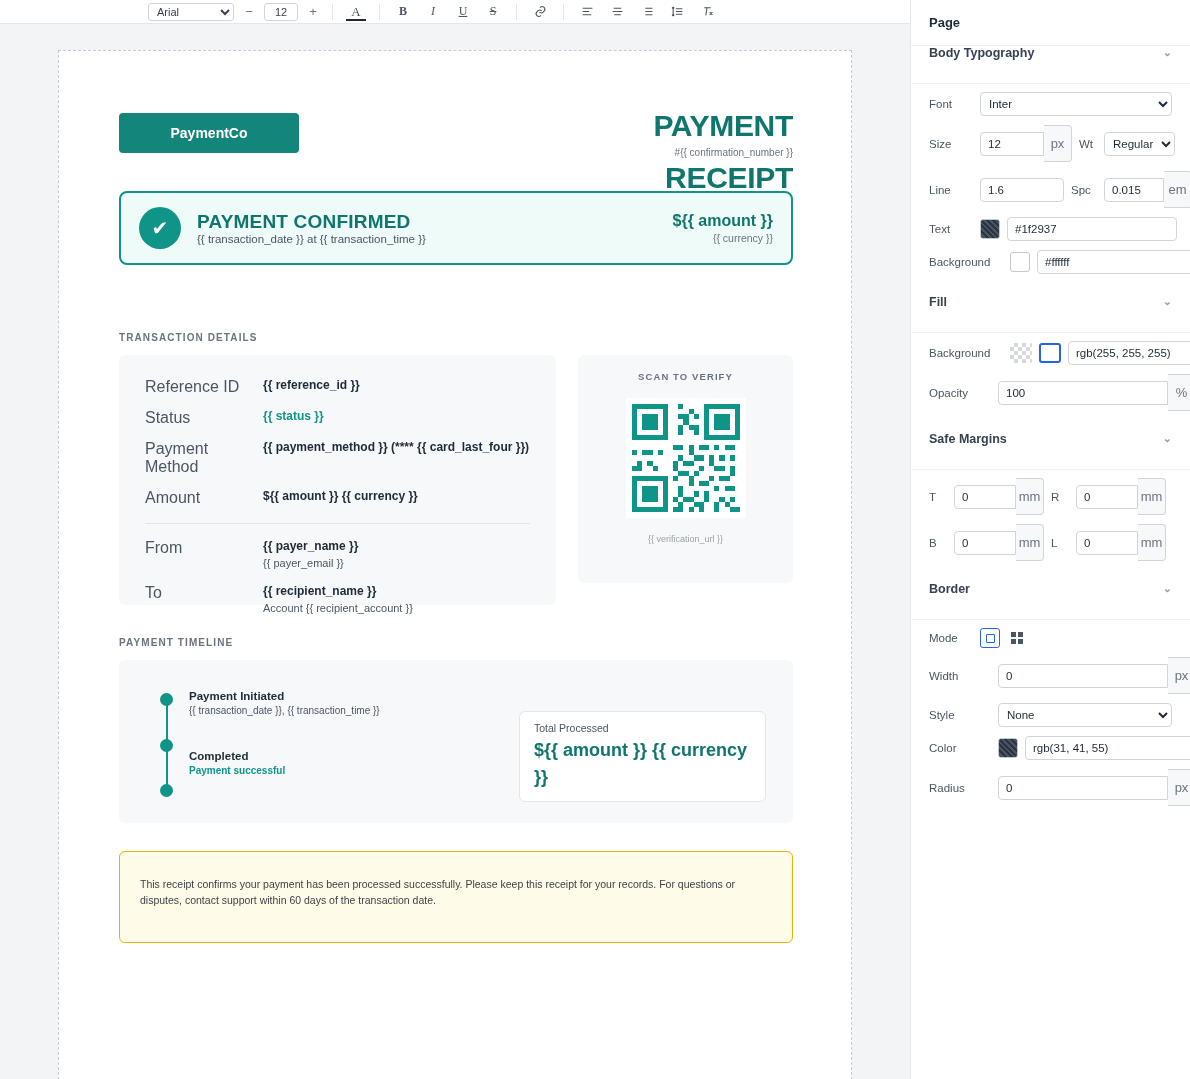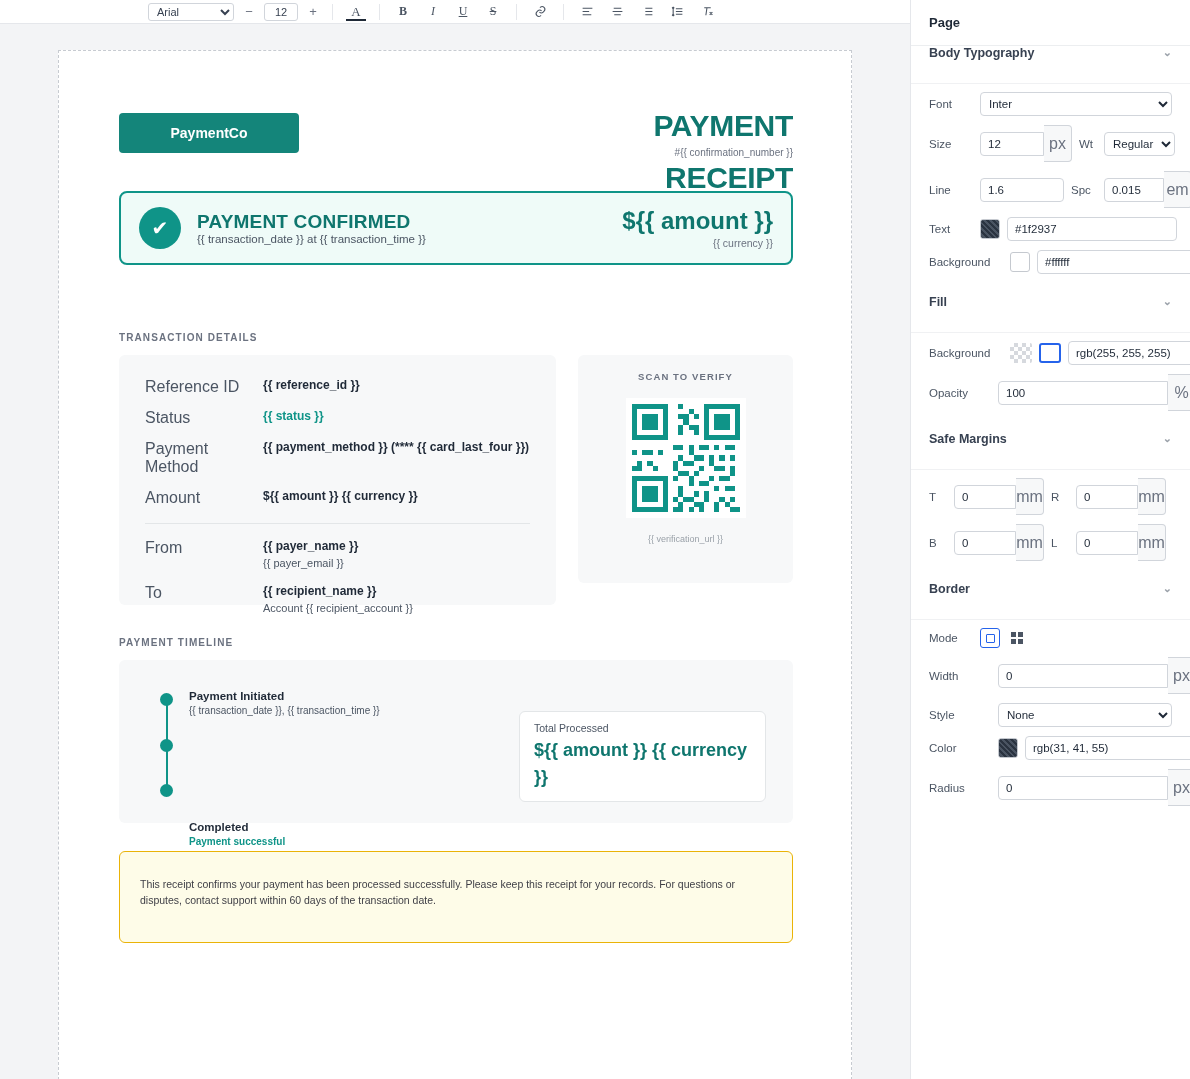--- a/index.html
+++ b/index.html
@@ -82,21 +82,21 @@
   }
   .check-circle {
     width: 42px; height:42px; border-radius:50%; background:#0f9488;
     display:flex; align-items:center; justify-content:center; color:#fff; font-size:20px;
     flex: 0 0 auto;
   }
   .banner-mid { margin-left: 16px; flex: 1 1 auto; }
   .banner-mid .t1 { color:#0f766e; font-size:19px; font-weight:bold; letter-spacing:0.2px; }
   .banner-mid .t2 { color:#4b5563; font-size:11.5px; margin-top:0; }
   .banner-right { text-align:right; flex: 0 0 auto; }
-  .banner-right .amt { color:#0f766e; font-size:24px; font-weight:bold; }
+  .banner-right .amt { color:#0f766e; font-size:16px; font-weight:bold; }
   .banner-right .cur { color:#6b7280; font-size:10.5px; margin-top:2px; }
 
   
   .sec-label {
     position:absolute; color:#6b7280; font-size:10px; font-weight:bold; letter-spacing:1.1px;
   }
   .sec-tx { left:60px; top:281px; }
   .sec-tl { left:60px; top:586px; }
 
   
@@ -176,21 +176,21 @@
   .flabel.sm { width: 18px; }
   .ctrl {
     height: 24px; border:1px solid #d1d5db; border-radius:4px; background:#fff;
     font-size:11.5px; color:#1f2937; padding: 0 7px; flex: 1 1 auto;
     display:flex; align-items:center;
     font-family:"Liberation Sans", sans-serif;
   }
   select.ctrl { padding: 0 4px; }
   .unit {
     width: 28px; height:37px; border:1px solid #d1d5db; border-left:none;
-    border-radius: 0 4px 4px 0; background:#f7f8f9; color:#6b7280; font-size:16px;
+    border-radius: 0 4px 4px 0; background:#f7f8f9; color:#6b7280; font-size:13px;
     display:flex; align-items:center; justify-content:center; flex:0 0 auto; margin-left:-7px;
   }
   .ctrl.with-unit { border-radius: 4px 0 0 4px; }
   .swatch {
     width: 20px; height:20px; border:1px solid #c5c9cf; border-radius:3px; flex:0 0 auto;
   }
   .sw-dark {
     background-image: repeating-linear-gradient(45deg,#2a3340 0 2px,#4a5462 2px 4px);
   }
   .sw-white { background:#ffffff; }
@@ -426,21 +426,21 @@
 
     <div class="tl-dot" style="top:642px"></div>
     <div class="tl-item" style="top:639px">
       <div class="tl-title">Payment Initiated</div>
       <div class="tl-sub">{{ transaction_date }}, {{ transaction_time }}</div>
     </div>
 
     <div class="tl-dot" style="top:688px"></div>
 
     <div class="tl-dot" style="top:733px"></div>
-    <div class="tl-item" style="top:770px">
+    <div class="tl-item" style="top:699px">
       <div class="tl-title">Completed</div>
       <div class="tl-sub teal">Payment successful</div>
     </div>
 
     <div class="total-box">
       <div class="lbl">Total Processed</div>
       <div class="val">${{ amount }} {{ currency }}</div>
     </div>
 
     <div class="notice">

